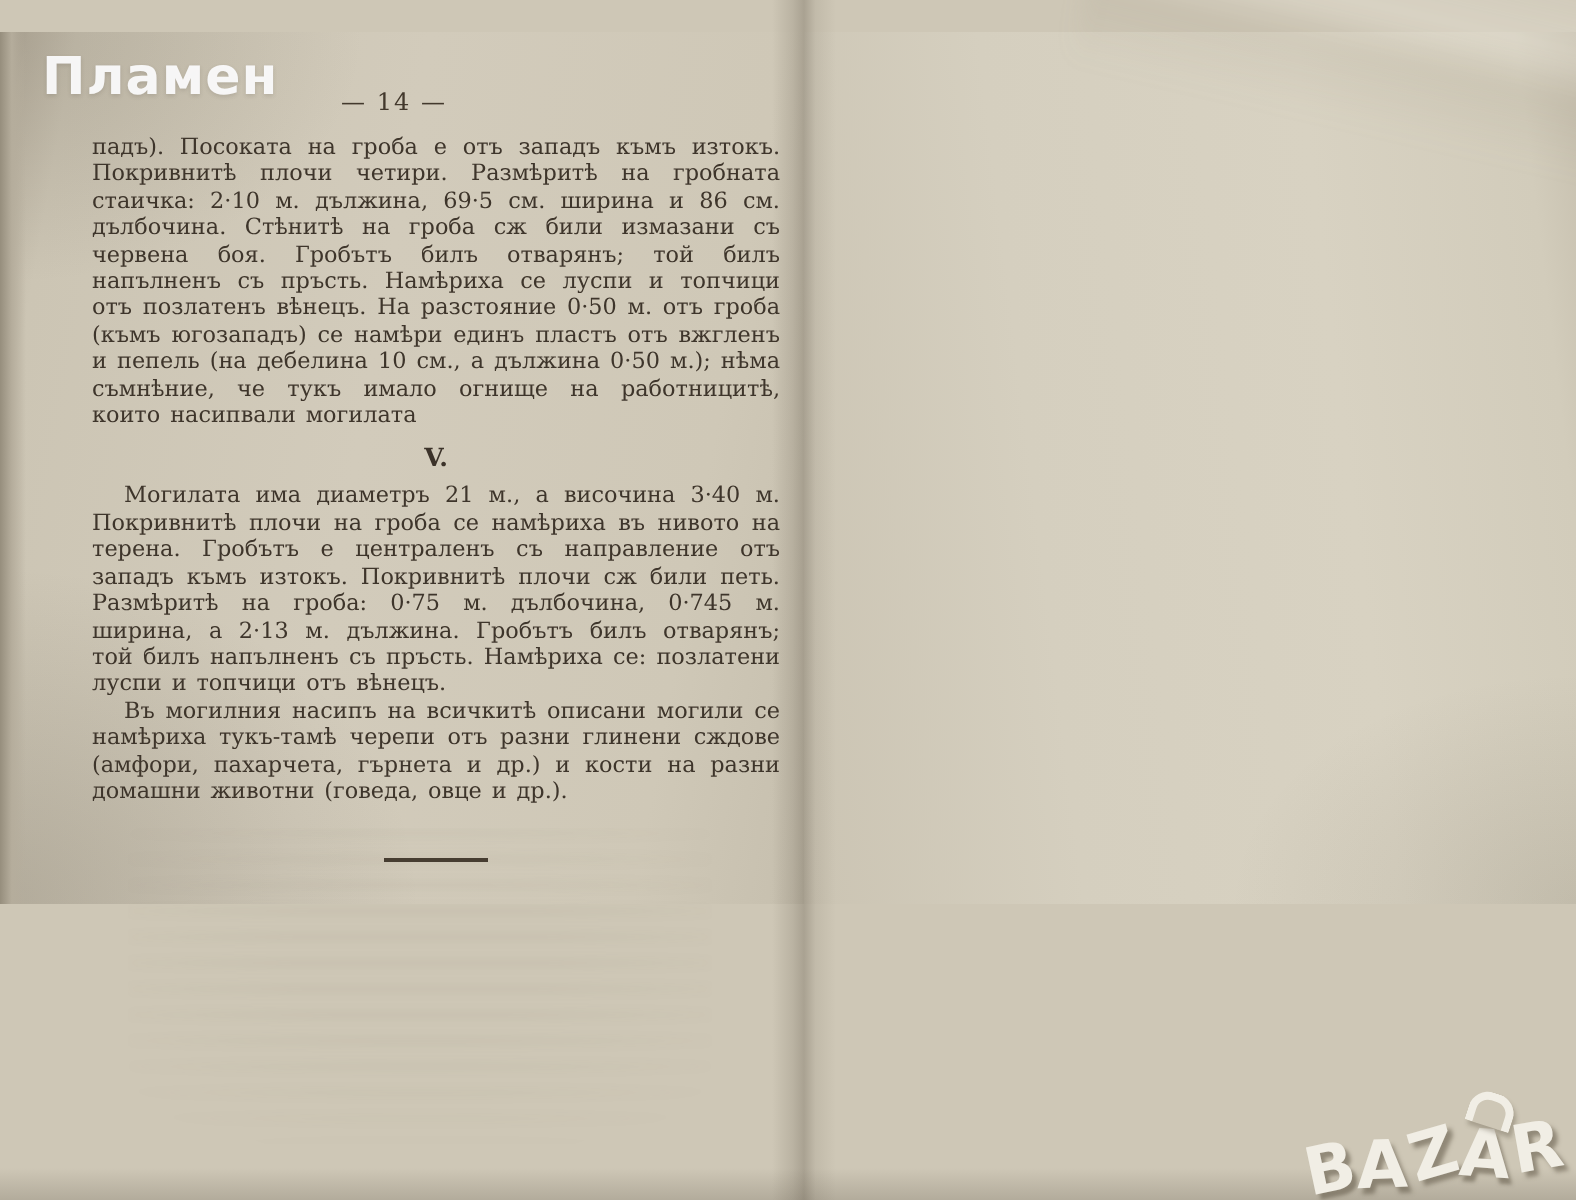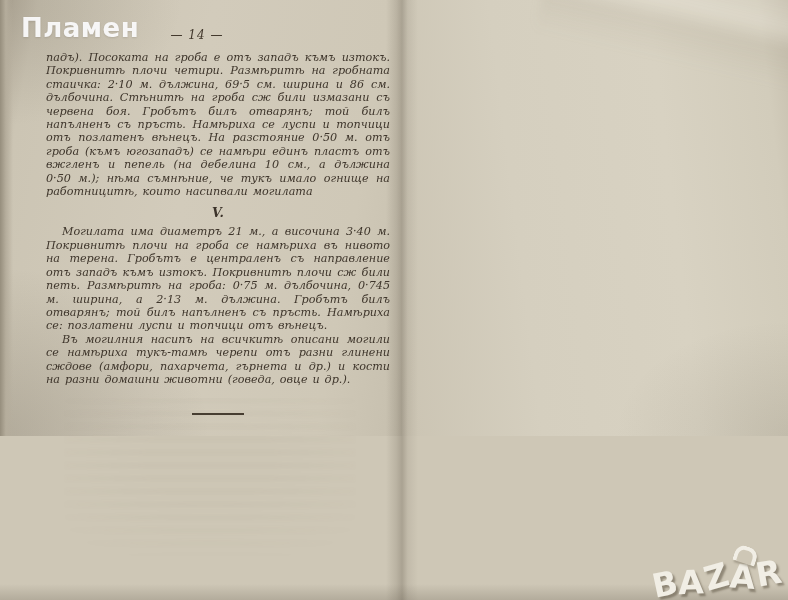--- a/index.html
+++ b/index.html
@@ -1,20 +1,20 @@
 <!DOCTYPE html>
 <html><head>
 <meta charset="utf-8">
 <style>
   html,body{margin:0;padding:0;}
   body{width:788px;height:600px;overflow:hidden;background:#cec7b6;}
   .photo{position:relative;width:788px;height:600px;font-family:"DejaVu Serif",serif;color:#3a322a;overflow:hidden;}
 
   
-  .page{position:absolute;top:0;height:436px;font-style:italic;}
+  .page{position:absolute;top:16px;height:436px;}
   .page-left{
     left:0;width:402px;
     background:
       radial-gradient(ellipse 260px 180px at 0% 0%, rgba(88,80,66,.20), transparent 70%),
       radial-gradient(ellipse 300px 240px at 0% 100%, rgba(80,72,58,.22), transparent 70%),
       linear-gradient(100deg,#a89f8f 0%,#c0b8a7 3%,#ccc5b4 8%,#d2cbbb 45%,#cfc8b7 82%,#c6bfae 100%);
   }
   .page-left .left-edge{position:absolute;left:0;top:0;width:13px;height:100%;
     background:linear-gradient(90deg,#968e7d 0%,#b5ad9c 45%,rgba(181,173,156,0) 100%);}
   .page-right{
@@ -38,21 +38,21 @@
   
   .pg-header{position:absolute;top:28px;left:46px;width:302px;text-align:center;
     font-size:12px;letter-spacing:1px;color:#43392d;}
   .left-body{position:absolute;left:46px;top:51px;width:344px;}
   .para{margin:0;font-size:11.2px;line-height:13.4px;text-align:justify;word-spacing:1.4px;color:#3e352b;}
   .para.ind{text-indent:16px;}
   .v-head{text-align:center;font-weight:bold;font-size:12.5px;margin:7px 0 5px 0;color:#3c332a;}
   .end-rule{width:52px;height:2px;background:#453c30;margin:27px auto 0 auto;}
 
   
-  .watermark{position:absolute;left:21px;top:13px;font-family:"DejaVu Sans",sans-serif;font-weight:bold;
+  .watermark{position:absolute;left:21px;top:24px;font-family:"DejaVu Sans",sans-serif;font-weight:bold;
     font-size:26px;letter-spacing:.5px;color:rgba(252,252,253,.93);text-shadow:0 1px 2px rgba(60,55,45,.15);}
   .bazar{position:absolute;right:5px;bottom:2px;transform:rotate(-6deg);
     font-family:"DejaVu Sans",sans-serif;font-weight:bold;font-size:33px;letter-spacing:1px;
     color:#f1eee5;text-shadow:2px 3px 2px rgba(95,86,70,.55);}
   .bazar span{display:inline-block;position:relative;}
   .bazar .l0{transform:rotate(-6deg);}
   .bazar .l1{transform:rotate(4deg) translateY(1px);}
   .bazar .l2{transform:rotate(-10deg) translateY(-2px);}
   .bazar .l3{transform:rotate(10deg) translateY(1px);}
   .bazar .l4{transform:rotate(-4deg);}

